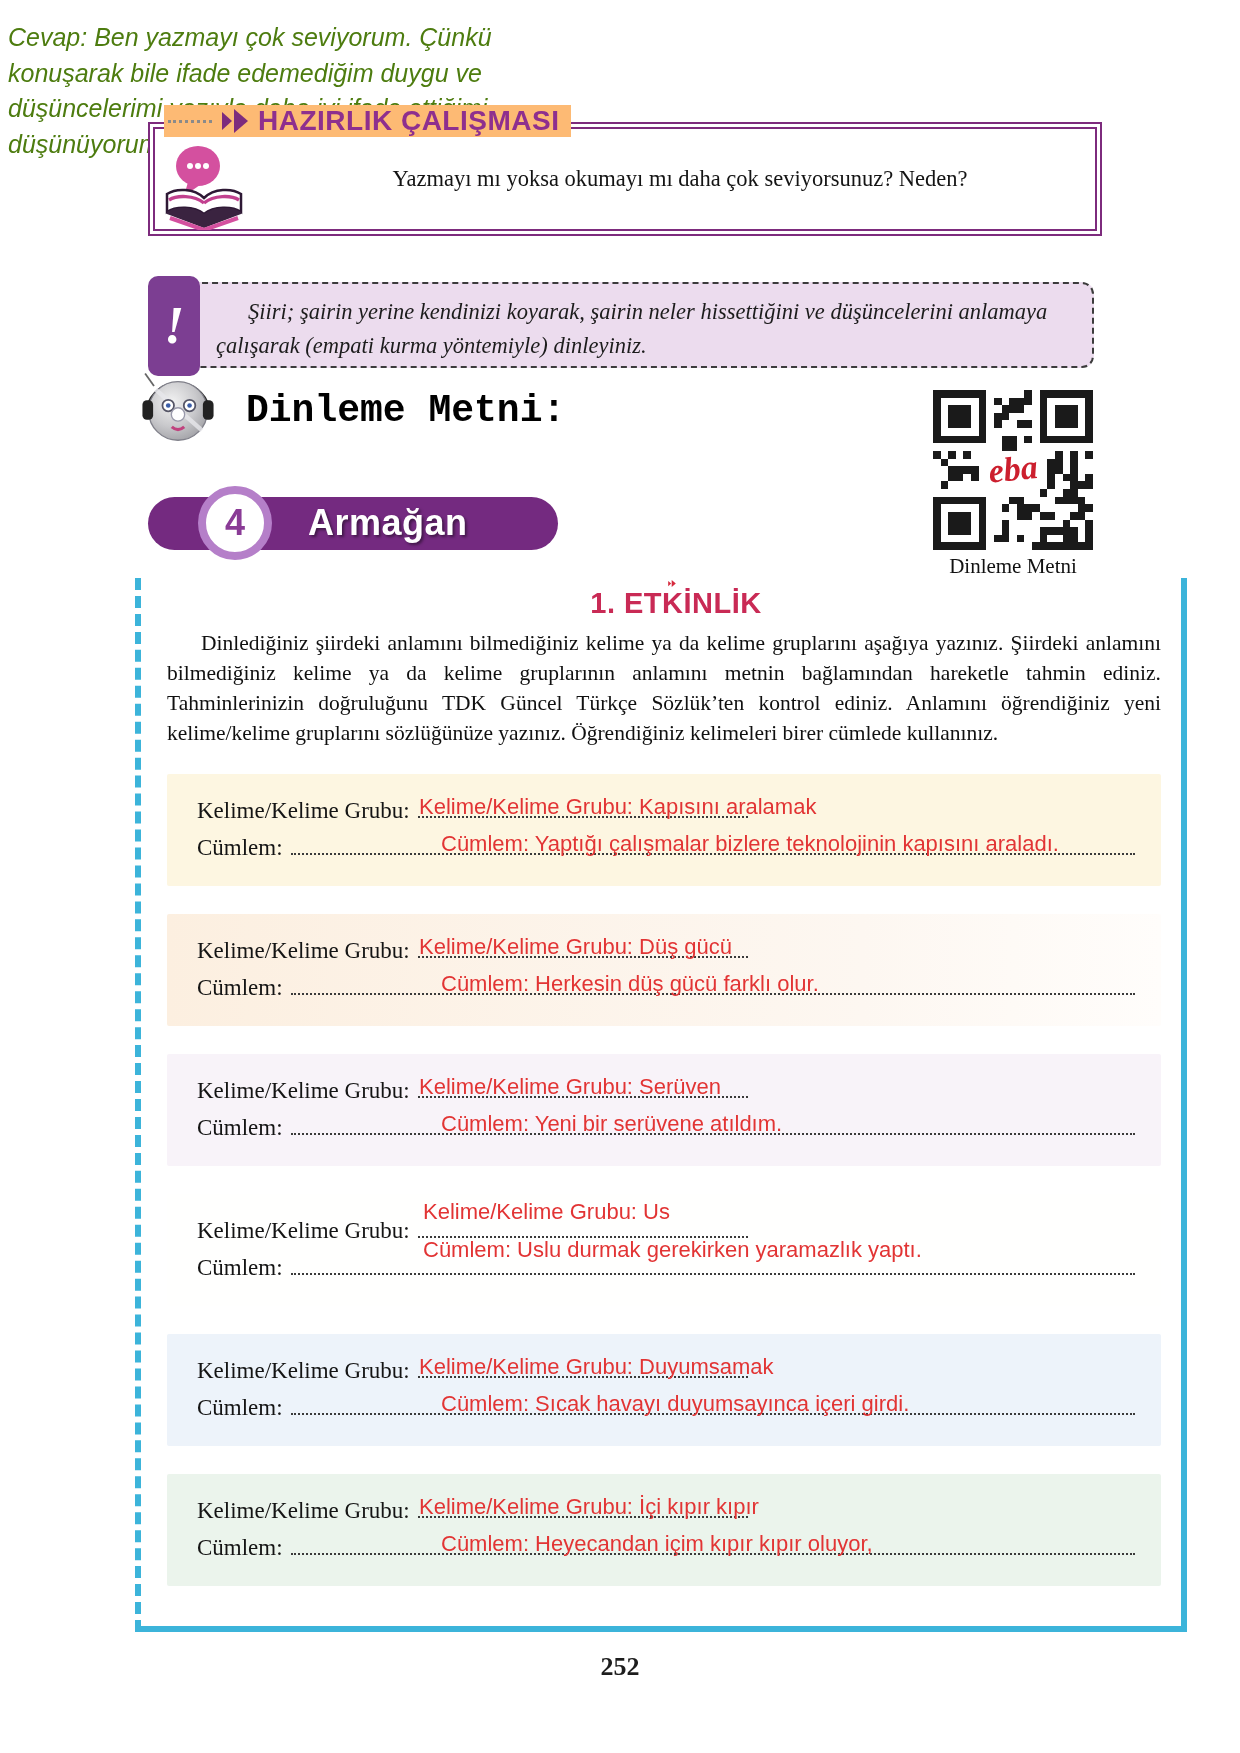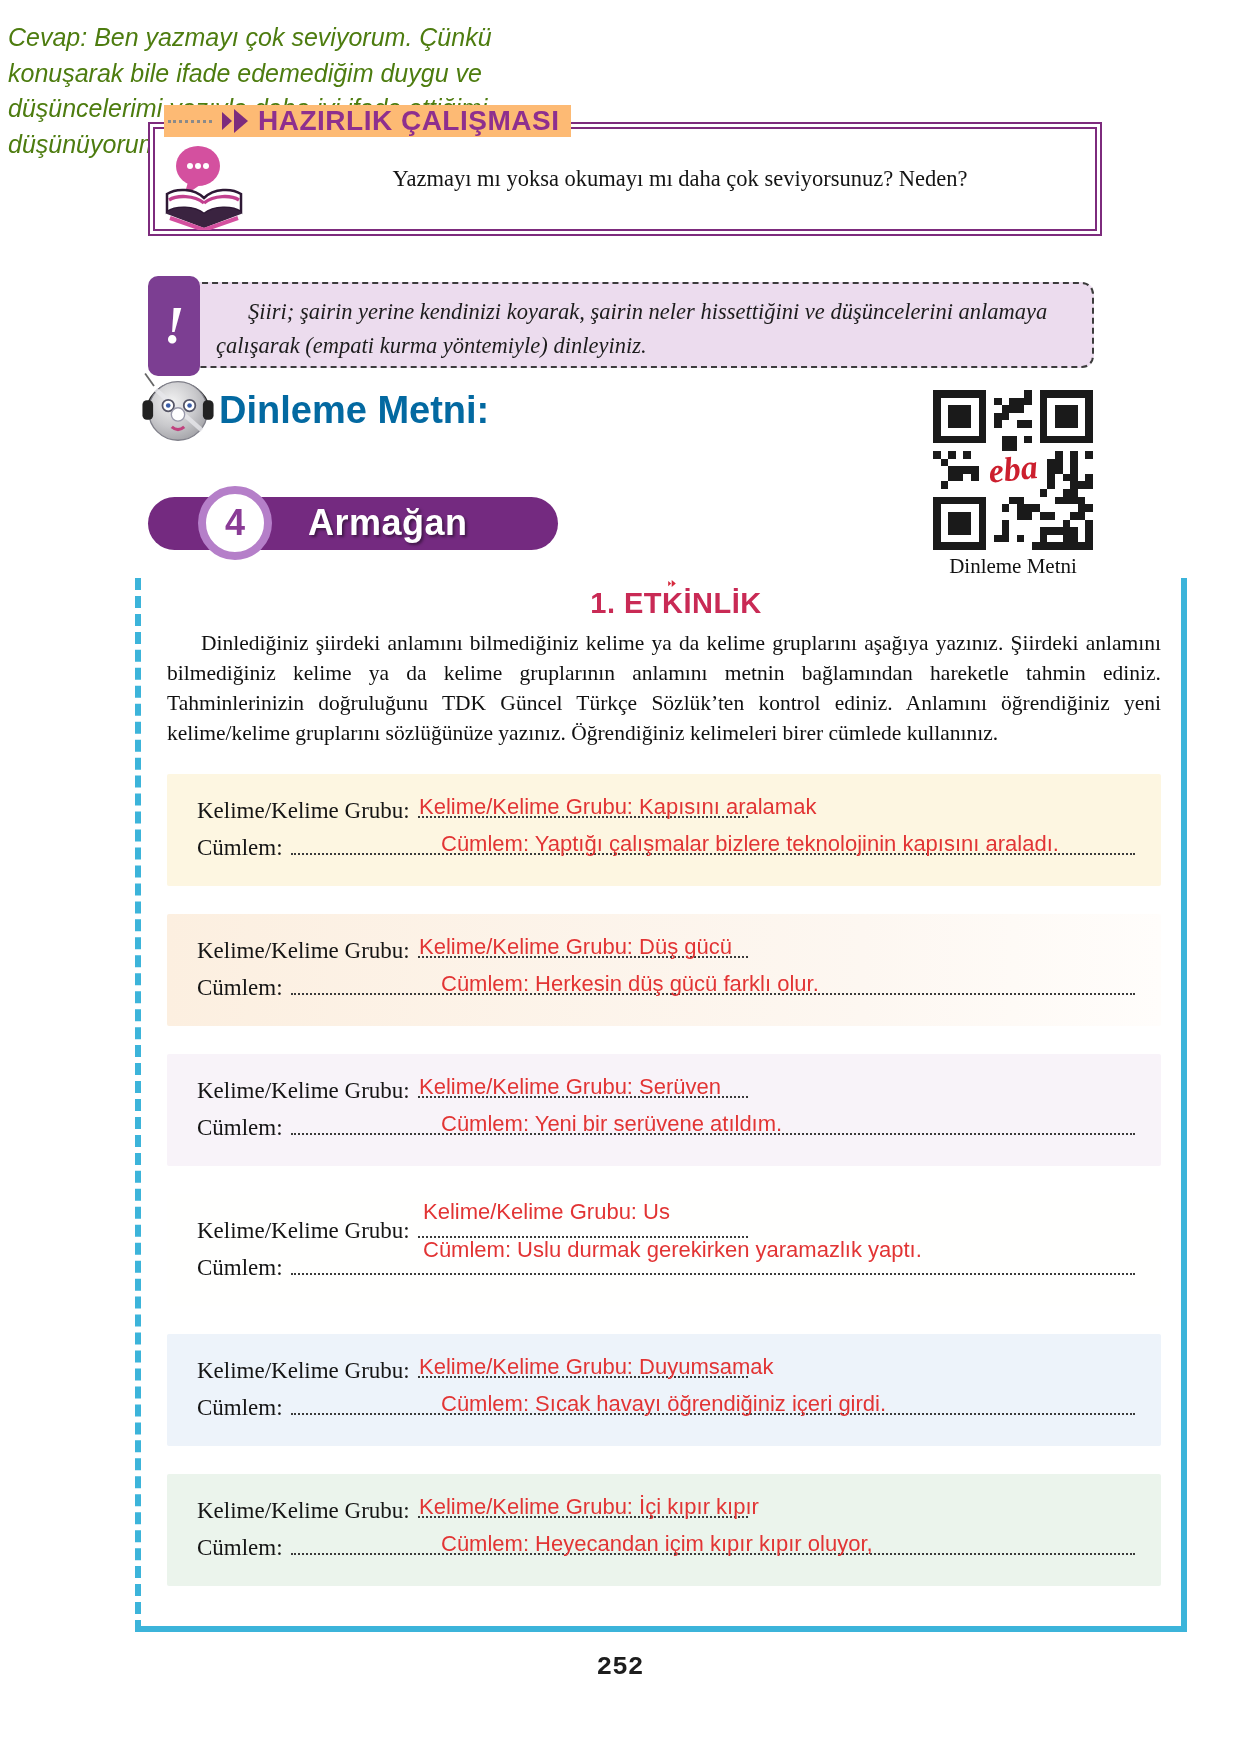--- a/index.html
+++ b/index.html
@@ -42,22 +42,22 @@
   }
   .note-box .txt{text-indent:32px;display:block;}
   .note-tab{
     position:absolute;left:-4px;top:-8px;width:52px;height:100px;
     background:#7c3e92;border-radius:10px;display:flex;align-items:center;justify-content:center;
     color:#fff;font-style:italic;font-weight:bold;font-size:52px;font-family:"Liberation Serif", serif;
   }
   
   .dinleme-header{position:absolute;left:138px;top:370px;display:flex;align-items:center;}
   .dinleme-label{
-    margin-left:1px;font-size:38px;font-weight:bold;color:#0369a1;
-    font-family:Liberation Sans, sans-serif;
+    margin-left:28px;font-size:38px;font-weight:bold;color:#000000;
+    font-family:Liberation Mono, monospace;
   }
   
   .lesson-pill{
     position:absolute;left:148px;top:497px;width:410px;height:53px;
     background:#742a80;border-radius:27px;
   }
   .pill-circle{
     position:absolute;left:50px;top:-11px;width:58px;height:58px;background:#fff;
     border:8px solid #b57fc9;border-radius:50%;
     display:flex;align-items:center;justify-content:center;
@@ -114,21 +114,21 @@
     position:absolute;white-space:nowrap;color:#e23434;
     font-family:"Liberation Sans", sans-serif;font-size:22px;
   }
   .ans.word{left:252px;top:20px;}
   .ans.sentence{left:274px;top:57px;}
   .ablock.above .ans.word{left:256px;top:5px;}
   .ablock.above .ans.sentence{left:256px;top:43px;}
   
   .page-num{
     position:absolute;left:0;width:100%;top:1652px;text-align:center;
-    font-family:Liberation Mono, monospace;font-weight:bold;font-size:26px;color:#1d1d1d;
+    font-family:Liberation Serif, serif;font-weight:bold;font-size:26px;color:#1d1d1d;
   }
   .chev-svg{display:block;}
 </style>
 </head>
 <body>
 
 <div class="answer-note">Cevap: Ben yazmayı çok seviyorum. Çünkü konuşarak bile ifade edemediğim duygu ve düşüncelerimi yazıyla daha iyi ifade ettiğimi düşünüyorum.</div>
 
 <div class="hazirlik-box">
   <div class="hazirlik-title">
@@ -371,21 +371,21 @@
     <div class="ablock bg5">
       <div class="pline">
         <span>Kelime/Kelime Grubu:</span>
           <span class="dots short"></span>
       </div>
       <div class="pline">
         <span>Cümlem:</span>
           <span class="dots"></span>
       </div>
       <div class="ans word">Kelime/Kelime Grubu: Duyumsamak</div>
-      <div class="ans sentence">Cümlem: Sıcak havayı öğrendiğiniz içeri girdi.</div>
+      <div class="ans sentence">Cümlem: Sıcak havayı duyumsayınca içeri girdi.</div>
     </div>
 
     <div class="ablock bg6">
       <div class="pline">
         <span>Kelime/Kelime Grubu:</span>
           <span class="dots short"></span>
       </div>
       <div class="pline">
         <span>Cümlem:</span>
           <span class="dots"></span>

